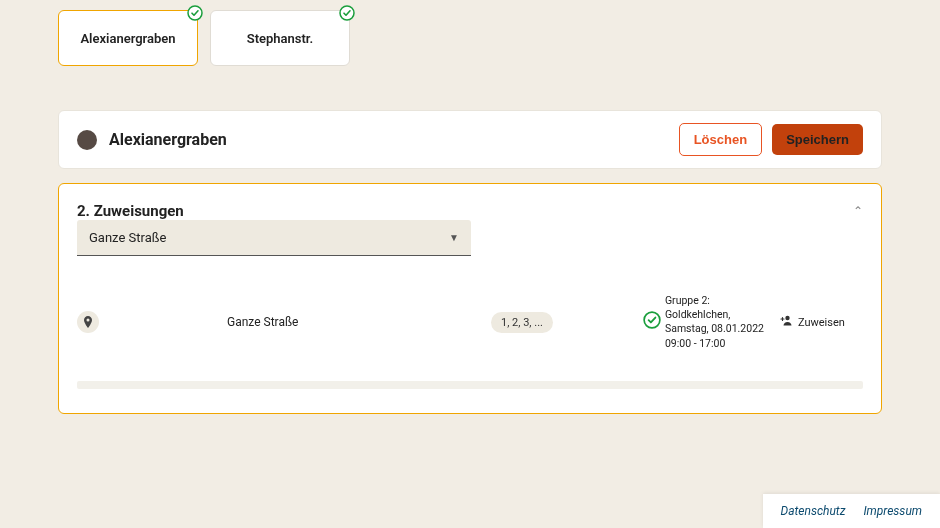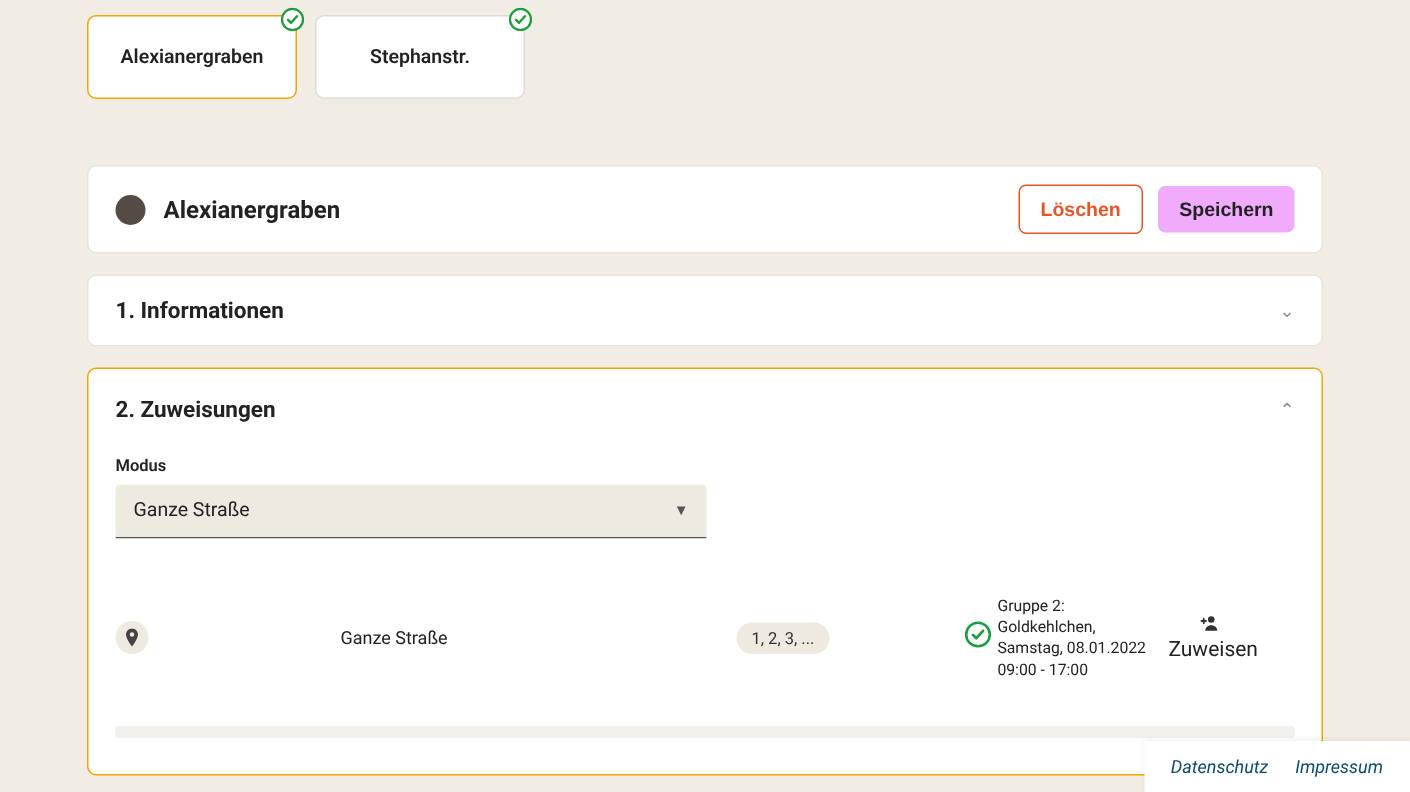--- a/index.html
+++ b/index.html
@@ -9,36 +9,36 @@
 .tab { position: relative; background: #fff; border: 1px solid #e0dcd4; border-radius: 6px; width: 140px; height: 56px; display: flex; align-items: center; justify-content: center; font-size: 13px; font-weight: 600; color: #222; cursor: pointer; }
 .tab.active { border-color: #f0a500; }
 .tab-check { position: absolute; top: -6px; right: -6px; width: 16px; height: 16px; }
 .tab-check svg { display: block; }
 .panel { background: #fff; border: 1px solid #e8e4db; border-radius: 6px; margin-top: 44px; }
 .header { display: flex; align-items: center; padding: 12px 18px; }
 .avatar { width: 20px; height: 20px; border-radius: 50%; background: #564a44; display: flex; align-items: center; justify-content: center; color: #fff; font-size: 9px; margin-right: 12px; }
 .title { font-size: 16px; font-weight: 700; color: #222; flex: 1; }
 .btn { border-radius: 5px; padding: 8px 14px; font-size: 13px; font-weight: 600; cursor: pointer; border: none; }
 .btn-delete { background: #fff; border: 1.5px solid #e85423; color: #e85423; margin-right: 10px; }
-.btn-save { background: #f0abfc; color: #222; }
+.btn-save { background: #c2410c; color: #222; }
 .section { background: #fff; border: 1px solid #e8e4db; border-radius: 6px; margin-top: 14px; padding: 14px 18px; display: flex; align-items: center; }
 .section-title { font-size: 15px; font-weight: 700; color: #222; flex: 1; }
 .chevron { color: #888; font-size: 12px; }
 .section-expanded { background: #fff; border: 1px solid #f0a500; border-radius: 6px; margin-top: 14px; padding: 18px 18px 24px 18px; }
 .section-head { display: flex; align-items: center; gap: 17px; }
 .field-label { font-size: 11px; font-weight: 600; color: #222; margin-top: 22px; margin-bottom: 6px; }
 .select { background: #eeeae0; border: none; border-bottom: 1px solid #555; padding: 10px 12px; width: 394px; display: flex; align-items: center; justify-content: space-between; font-size: 13px; color: #222; cursor: pointer; border-radius: 3px 3px 0 0; }
 .select-arrow { font-size: 10px; color: #555; }
 .row { display: flex; align-items: center; margin-top: 38px; gap: 4px; }
 .pin { width: 22px; height: 22px; border-radius: 50%; background: #eeeae0; display: flex; align-items: center; justify-content: center; font-size: 11px; color: #333; flex-shrink: 0; }
 .row-label { font-size: 12px; color: #222; margin-left: 124px; width: 200px; }
 .chip { background: #eeeae0; border-radius: 12px; padding: 4px 10px; font-size: 11px; color: #333; margin-left: 60px; }
 .check-icon { margin-left: 86px; flex-shrink: 0; }
 .details { font-size: 10.5px; color: #222; line-height: 1.35; width: 108px; }
-.assign { display: flex; align-items: center; font-size: 14px; color: #222; margin-left: 2px; cursor: pointer; flex-direction: column; }
+.assign { display: flex; align-items: center; font-size: 11px; color: #222; margin-left: 2px; cursor: pointer; }
 .assign-icon { margin-right: 5px; }
 .bar { height: 8px; background: #f2f0ea; border-radius: 2px; margin-top: 30px; }
 .footer { position: absolute; bottom: 0; right: 0; background: #fff; padding: 10px 18px; display: flex; gap: 18px; font-size: 12px; color: #222; box-shadow: 0 -1px 4px rgba(0,0,0,0.08); }
 .footer a { color: #0c4a6e; text-decoration: none; cursor: pointer; font-style: italic; }
 </style>
 </head>
 <body>
 
 <div class="container">
   <div class="tabs">
@@ -64,32 +64,27 @@
 
   <div class="panel">
     <div class="header">
       <div class="avatar"></div>
       <div class="title">Alexianergraben</div>
       <button class="btn btn-delete">Löschen</button>
       <button class="btn btn-save">Speichern</button>
     </div>
   </div>
 
-  <div class="section">
-    <div class="section-title">1. Informationen</div>
-    <span class="chevron">⌄</span>
-  </div>
 
   <div class="section-expanded">
     <div class="section-head">
       <div class="section-title">2. Zuweisungen</div>
       <span class="chevron">⌃</span>
     </div>
 
-    <div class="field-label">Modus</div>
     <div class="select">
       <span>Ganze Straße</span>
       <span class="select-arrow">▼</span>
     </div>
 
     <div class="row">
       <div class="pin">
         <svg width="10" height="12" viewBox="0 0 10 12">
             <path d="M5 0C2.8 0 1 1.8 1 4c0 3 4 8 4 8s4-5 4-8c0-2.2-1.8-4-4-4zm0 5.5A1.5 1.5 0 115 2.5a1.5 1.5 0 010 3z" fill="#444"></path>
           </svg>

